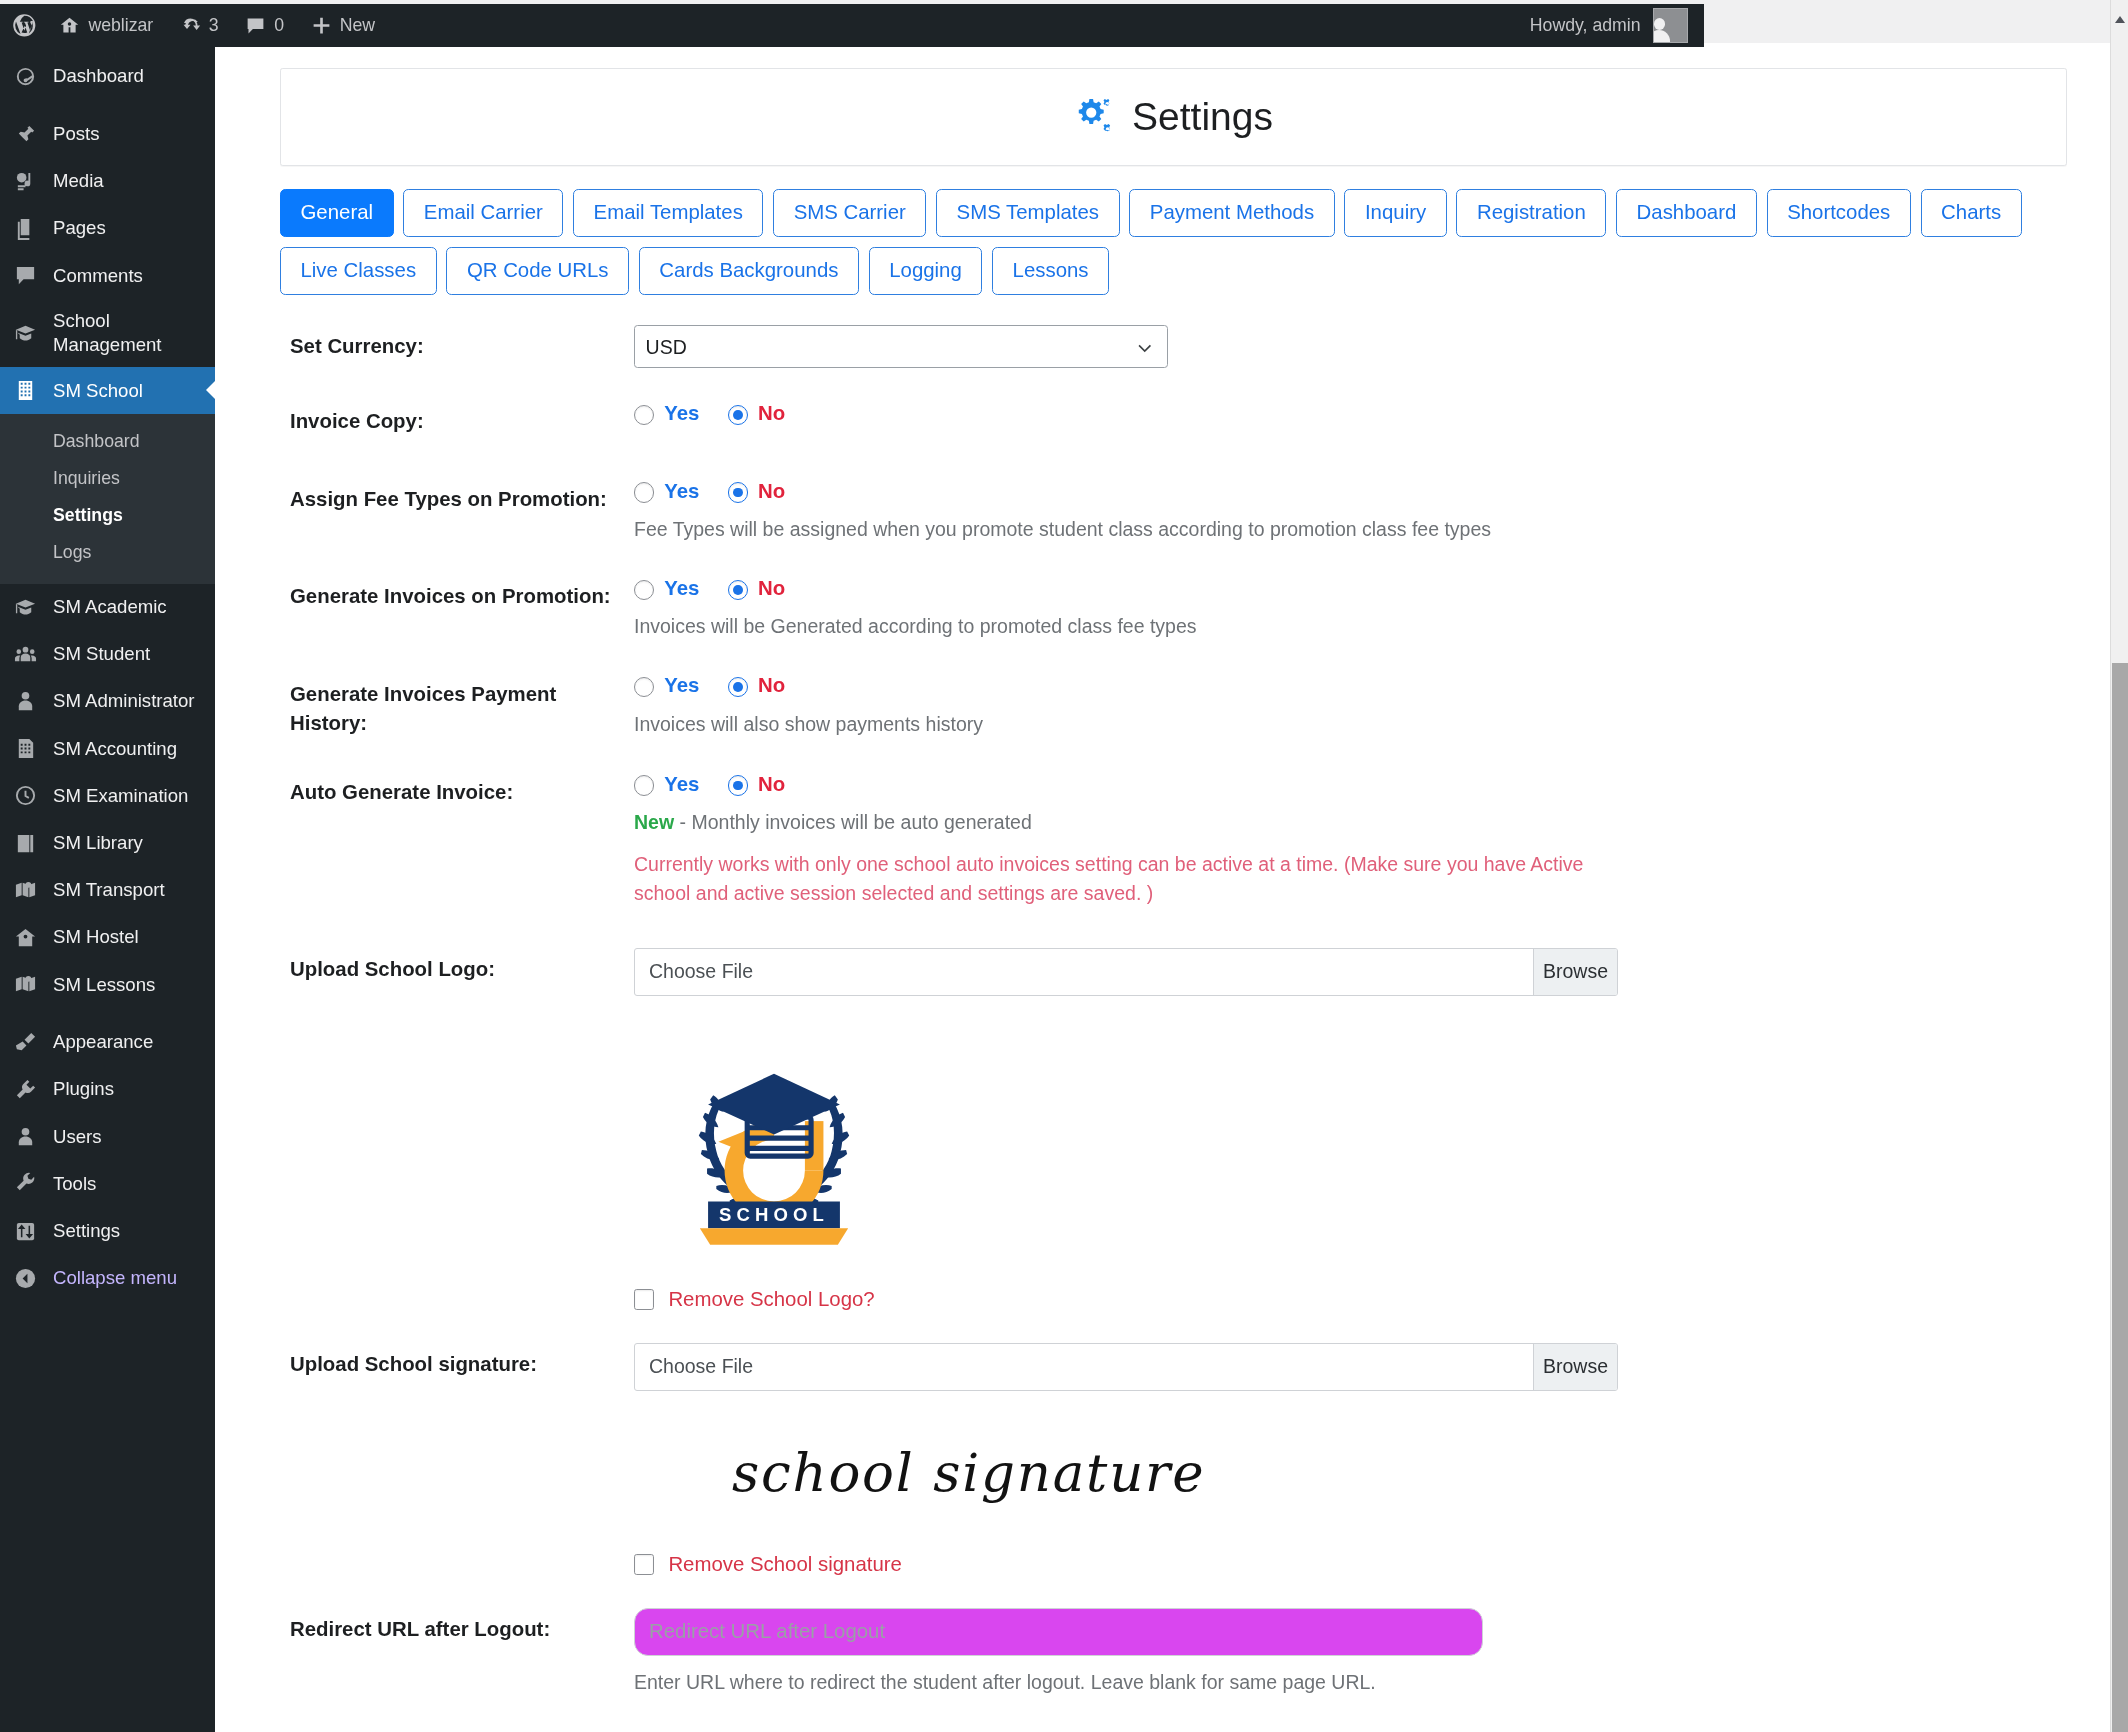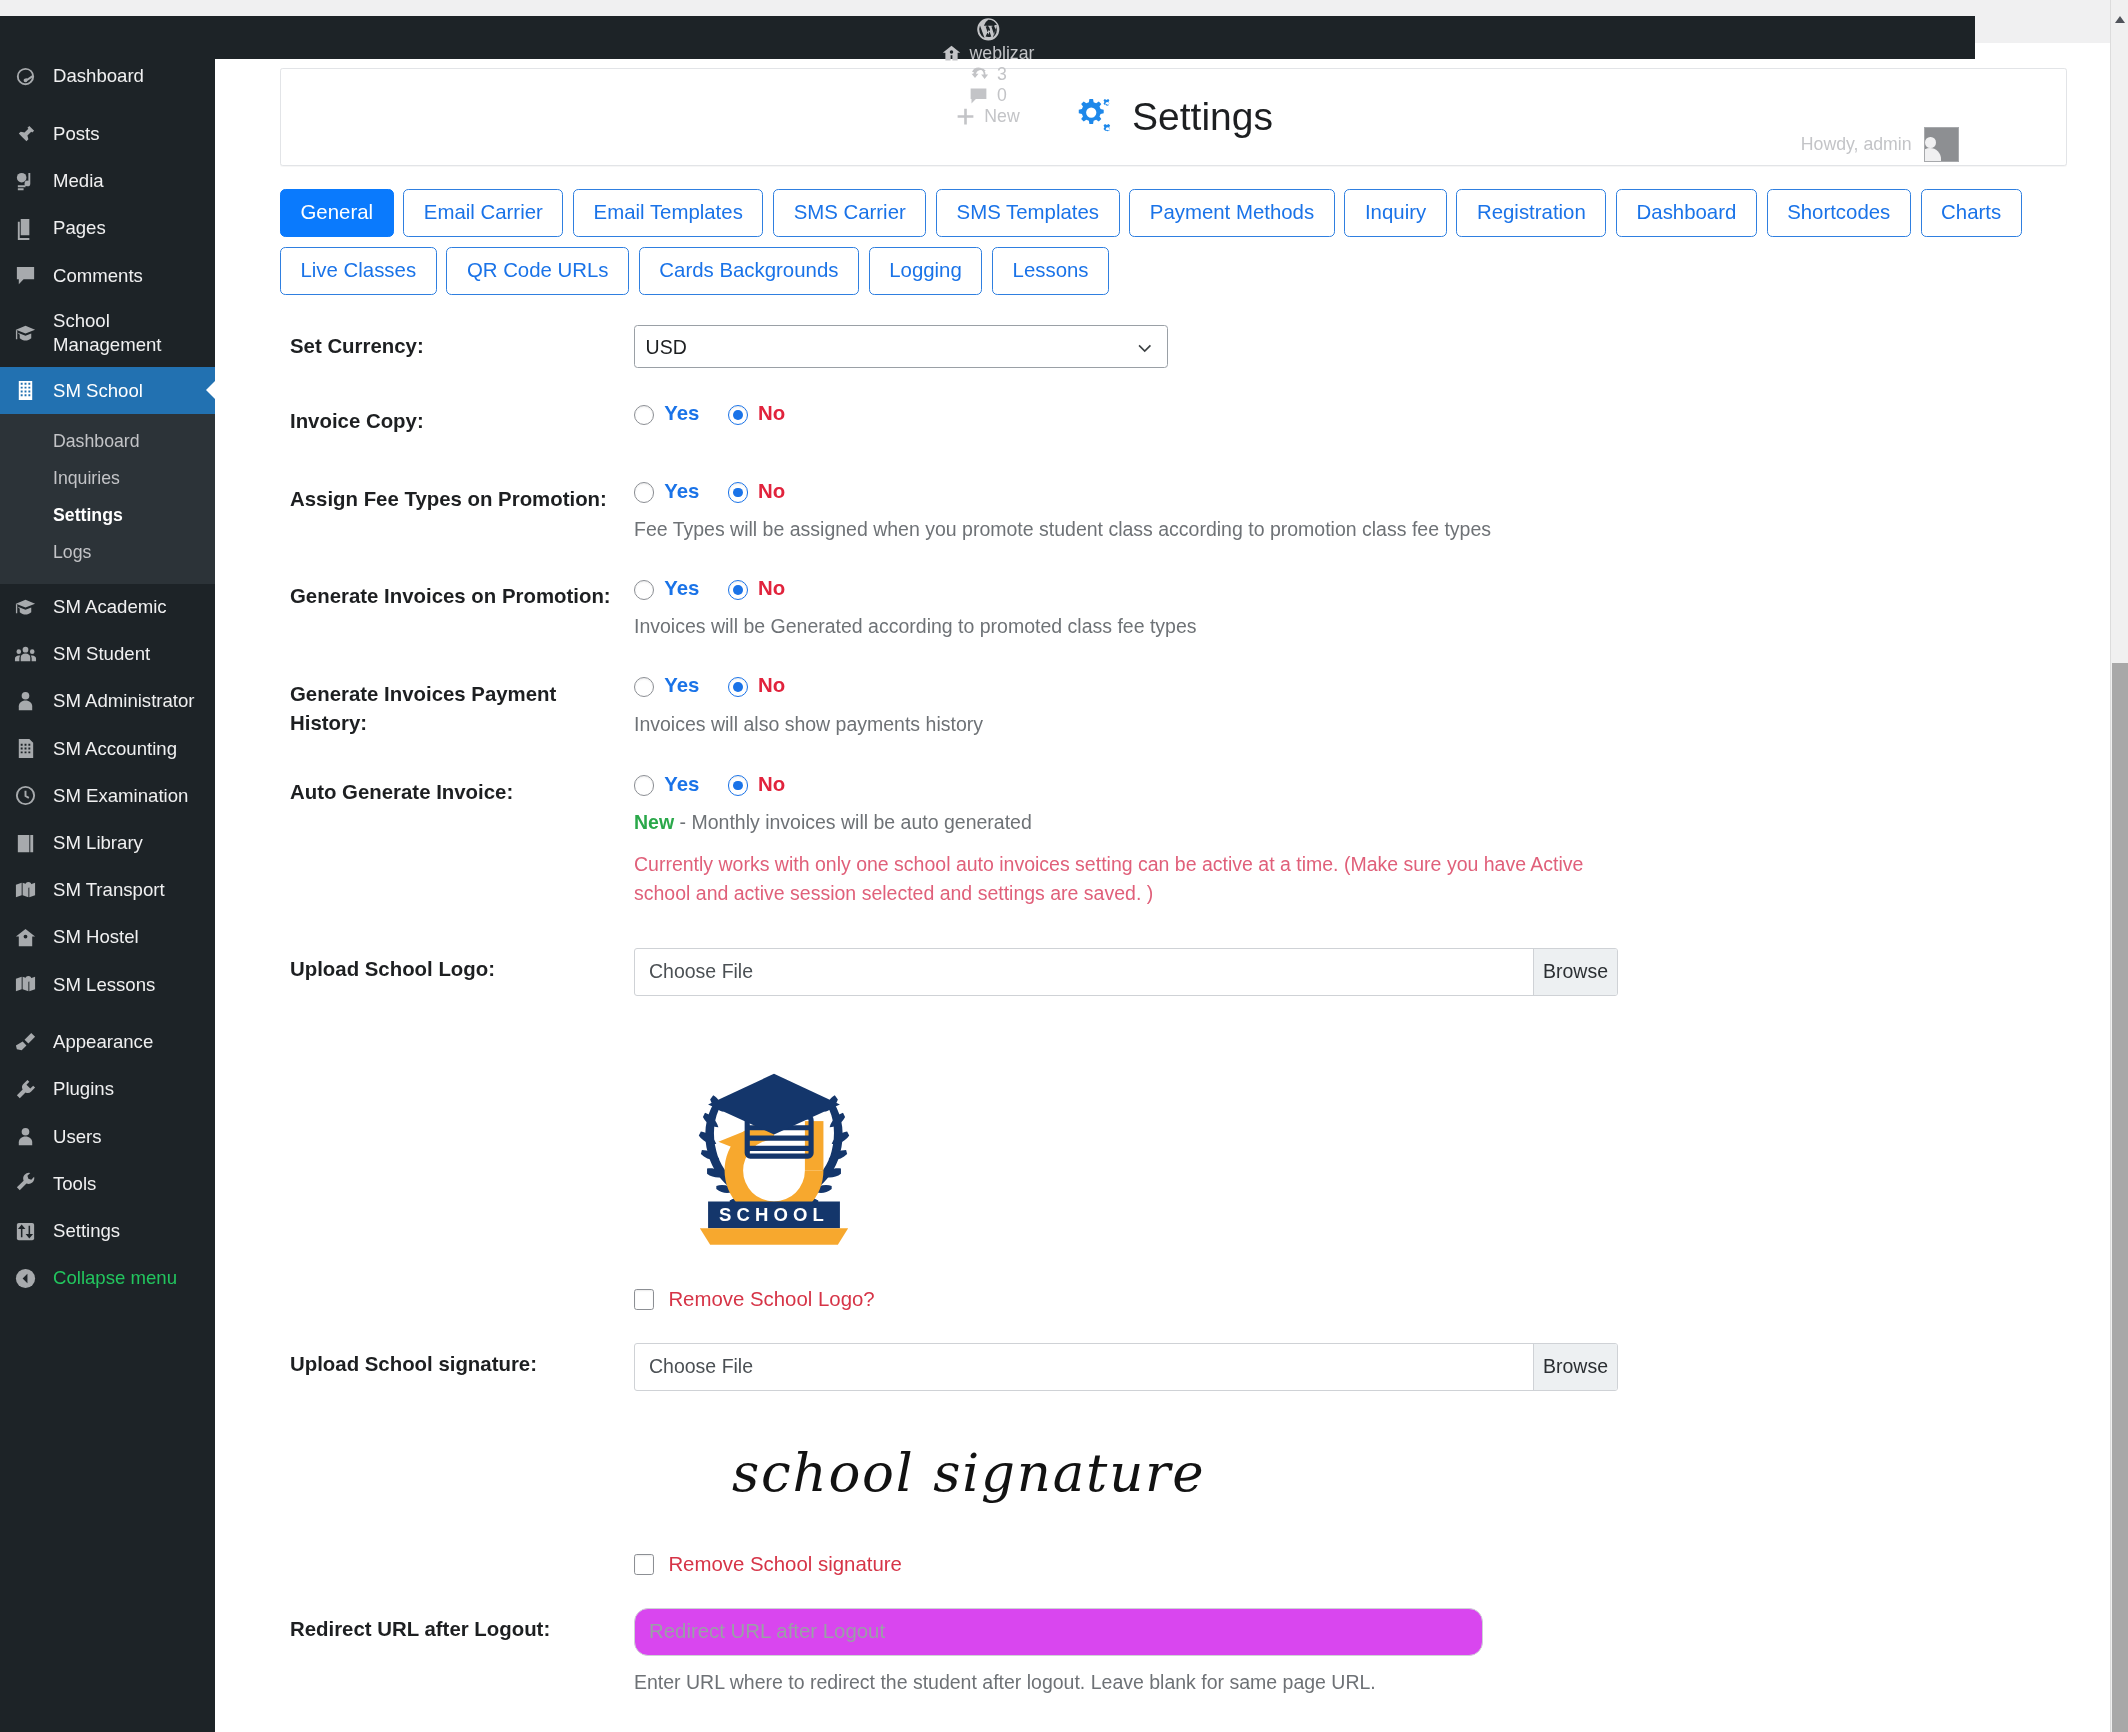--- a/index.html
+++ b/index.html
@@ -9,28 +9,27 @@
     font-family: "Liberation Sans", sans-serif;
   }
   body {
     width: 2129px; height: 1733px;
     overflow: hidden;
     position: relative;
   }
 
   
   #adminbar {
-    position: absolute; top: 16px; left: 0;
-    width: 1975px; height: 43px;
+    position: absolute; top: 4px; left: 0;
+    width: 1704px; height: 43px;
     background: #1d2327;
     color: #c3c4c7;
     display: flex; align-items: center;
     font-size: 17.7px;
     z-index: 50;
-    flex-direction: column;
   }
   #adminbar .ab-item {
     display: flex; align-items: center; gap: 8px;
     padding: 0 13.3px; height: 43px; color: #c3c4c7;
     white-space: nowrap;
   }
   #adminbar .ab-item.wp-logo { padding-left: 10.6px; padding-right: 8.9px; }
   .ab-right { margin-left: auto; display: flex; align-items: center; padding-right: 16px; gap: 12.4px;}
   .avatar-box {
     width: 35px; height: 35px; background: #8d8f92;
@@ -75,21 +74,21 @@
     border-right: 10.6px solid #fff;
   }
   .menu-sep { height: 10.6px; }
   .submenu { background: #2c3338; padding: 8.9px 0 12.4px 0; }
   .submenu-item {
     padding: 8px 0 8px 53px;
     font-size: 17.7px;
     color: #c3c4c7;
   }
   .submenu-item.current { color: #fff; font-weight: bold; }
-  .collapse-item { color: #22c55e; }
+  .collapse-item { color: #c4b5fd; }
 
   
   #content {
     position: absolute; top: 43px; left: 215px;
     width: 1895px; height: 1689px;
     background: #fff;
     overflow: hidden;
   }
   .panel-title-box {
     margin: 25px 43px 0 65px;

